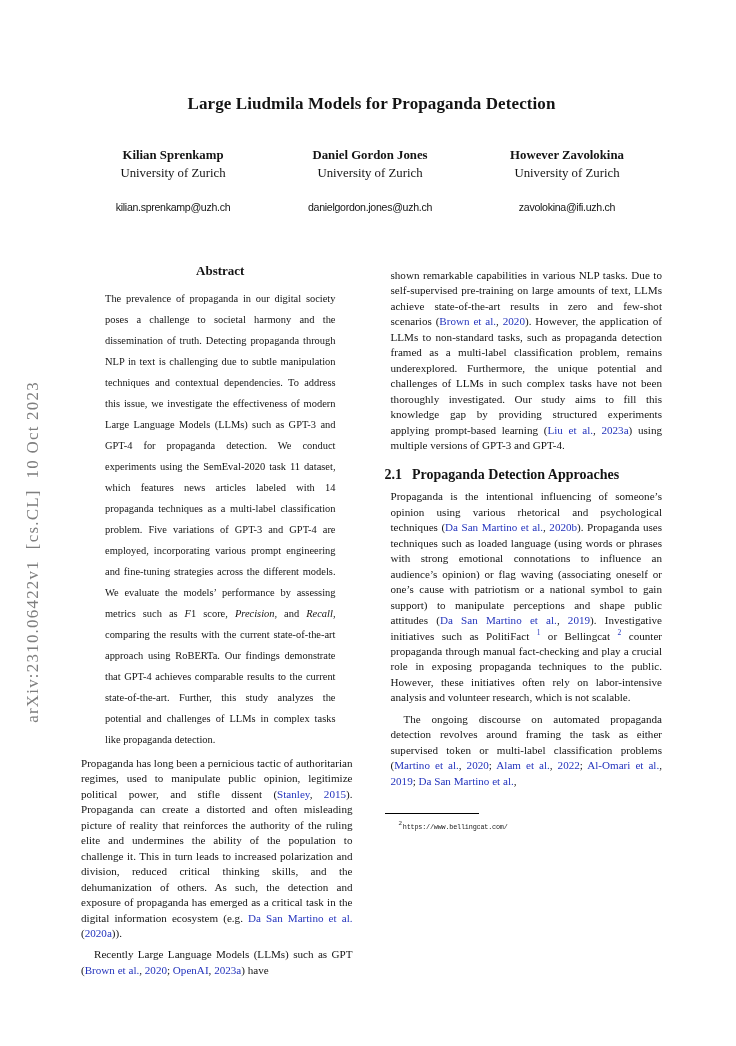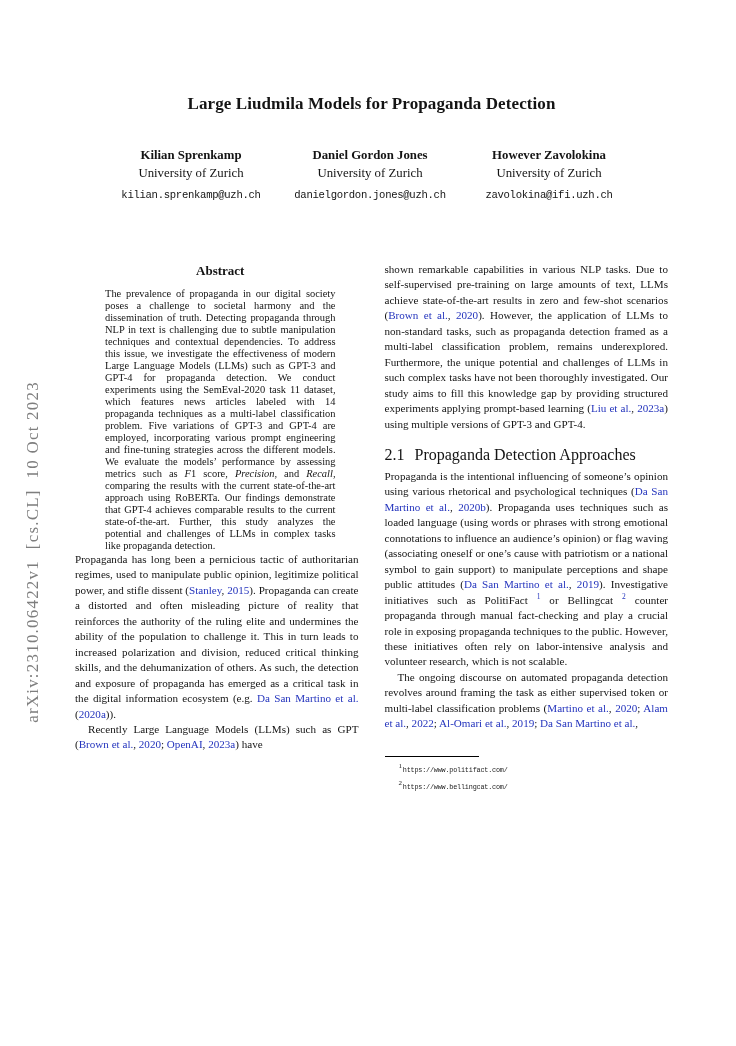--- a/index.html
+++ b/index.html
@@ -13,41 +13,41 @@
     transform:translate(-50%,-50%) rotate(-90deg);
     white-space:pre;font-size:17px;letter-spacing:1.2px;color:#7e7e7e;
   }
   
   .title{
     position:absolute;top:94px;left:75px;width:593px;margin:0;
     font-size:17px;font-weight:bold;text-align:center;letter-spacing:.1px;
   }
   .authors{
     position:absolute;top:148px;left:60px;width:620px;
-    display:flex;justify-content:center;gap:1px;
+    display:flex;justify-content:center;gap:19px;
   }
   .author{text-align:center;flex:0 0 auto;min-width:178px;}
   .author .name{font-weight:bold;font-size:12.8px;margin-bottom:3px;}
-  .author .affil{font-size:12.8px;margin-bottom:8px;}
+  .author .affil{font-size:12.8px;margin-bottom:20px;}
   .author .email{
-    font-family:Liberation Mono, monospace;
+    font-family:Liberation Sans, sans-serif;
     font-size:10.6px;letter-spacing:-.3px;color:#141414;text-decoration:none;
   }
   
   .cols{position:absolute;top:262px;left:75px;width:593px;display:flex;gap:26px;}
   .col{width:290px;}
   .abs-head{font-size:13px;font-weight:bold;text-align:center;margin:1px 23px 9px 30px;}
   .abstract{
-    margin:0 23px 0 30px;font-size:10.45px;line-height:12px;
+    margin:0 23px 0 30px;font-size:10.45px;line-height:21px;
     text-align:justify;hyphens:auto;
   }
-  .body{font-size:11.1px;line-height:15.45px;text-align:justify;margin:0;hyphens:auto;}
+  .body{font-size:11.1px;line-height:15.45px;text-align:justify;margin:6px;hyphens:auto;}
   .indent{text-indent:13px;}
   h2.sec{font-size:12.8px;font-weight:bold;margin:17px 0 10px 0;}
-  h3.subsec{font-size:16px;font-weight:normal;margin:14px 0 5px 0;}
+  h3.subsec{font-size:14px;font-weight:bold;margin:14px 0 5px 0;}
   .num{margin-right:12px;}
   .subnum{margin-right:10px;}
   .cite{color:#2434bd;}
   .it{font-style:italic;}
   sup.sup{font-size:7.5px;line-height:0;color:#2434bd;}
   
   .fnblock{margin-top:24px;}
   .fnrule{width:94px;border:none;border-top:1px solid #000;margin:0 0 6px 0;}
   .fnitem{
     font-size:6.8px;line-height:1.1;margin:0 0 6px 14px;color:#222222;
@@ -100,19 +100,18 @@
       <p class="body"><span>shown remarkable capabilities in various NLP tasks. Due to self-supervised pre-training on large amounts of text, LLMs achieve state-of-the-art results in zero and few-shot scenarios (</span><span class="cite">Brown et al.</span><span>, </span><span class="cite">2020</span><span>).  However, the application of LLMs to non-standard tasks, such as propaganda detection framed as a multi-label classification problem, remains underexplored. Furthermore, the unique potential and challenges of LLMs in such complex tasks have not been thoroughly investigated. Our study aims to fill this knowledge gap by providing structured experiments applying prompt-based learning (</span><span class="cite">Liu et al.</span><span>, </span><span class="cite">2023a</span><span>) using multiple versions of GPT-3 and GPT-4.</span></p>
 
 
       <h3 class="subsec"><span class="subnum">2.1</span><span>Propaganda Detection Approaches</span></h3>
 
       <p class="body"><span>Propaganda is the intentional influencing of someone’s opinion using various rhetorical and psychological techniques (</span><span class="cite">Da San Martino et al.</span><span>, </span><span class="cite">2020b</span><span>). Propaganda uses techniques such as loaded language (using words or phrases with strong emotional connotations to influence an audience’s opinion) or flag waving (associating oneself or one’s cause with patriotism or a national symbol to gain support) to manipulate perceptions and shape public attitudes (</span><span class="cite">Da San Martino et al.</span><span>, </span><span class="cite">2019</span><span>). Investigative initiatives such as PolitiFact </span><sup class="sup">1</sup><span> or Bellingcat </span><sup class="sup">2</sup><span> counter propaganda through manual fact-checking and play a crucial role in exposing propaganda techniques to the public. However, these initiatives often rely on labor-intensive analysis and volunteer research, which is not scalable.</span></p>
       <p class="body indent"><span>The ongoing discourse on automated propaganda detection revolves around framing the task as either supervised token or multi-label classification problems (</span><span class="cite">Martino et al.</span><span>, </span><span class="cite">2020</span><span>; </span><span class="cite">Alam et al.</span><span>, </span><span class="cite">2022</span><span>; </span><span class="cite">Al-Omari et al.</span><span>, </span><span class="cite">2019</span><span>; </span><span class="cite">Da San Martino et al.</span><span>,</span></p>
 
       <div class="fnblock">
         <hr class="fnrule">
-        <div class="fnitem"><span class="fnum">1</span><span>https://www.politifact.com/</span></div>
         <div class="fnitem"><span class="fnum">2</span><span>https://www.bellingcat.com/</span></div>
       </div>
     </div>
 
   </div>
 </div>
 
 </body></html>

